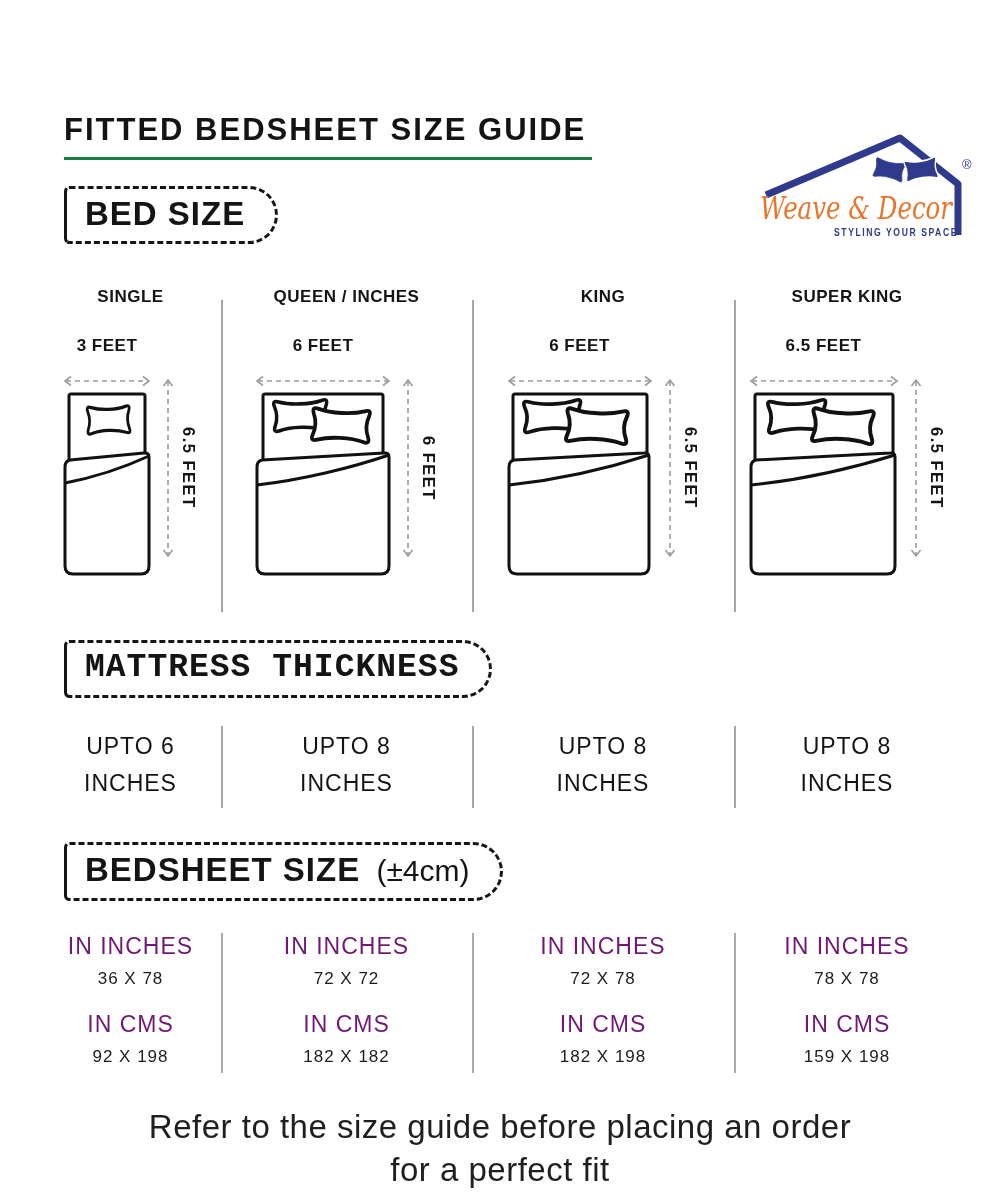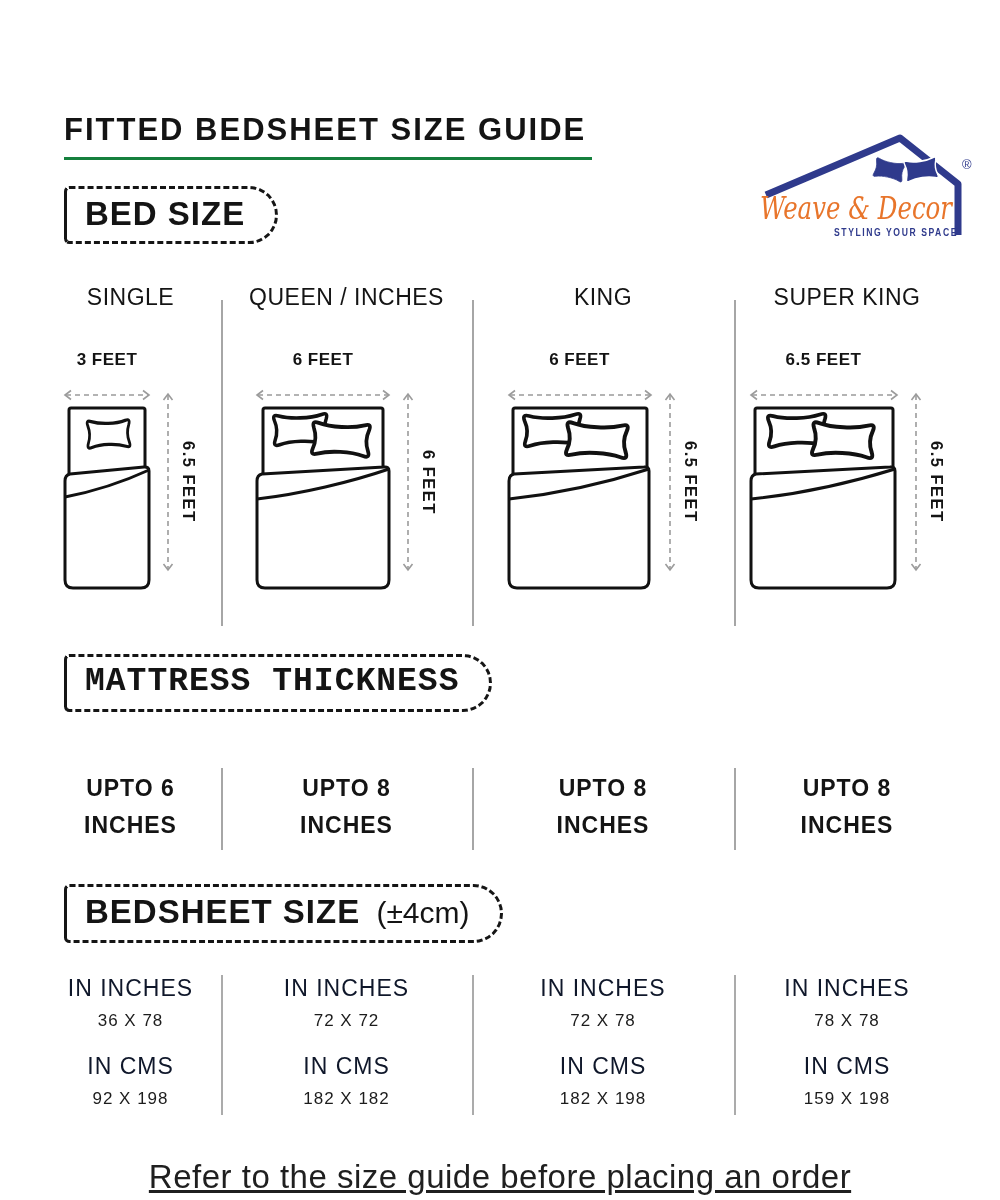--- a/index.html
+++ b/index.html
@@ -25,49 +25,49 @@
   .pill-light{font-weight:normal;font-size:30px;letter-spacing:0;margin-left:6px;}
 
   
   .grid4{display:grid;grid-template-columns:181px 251px 262px 226px;width:920px;}
   .cell{position:relative;text-align:center;}
 
   
   .bed-grid{margin-top:40px;}
   .bed-grid .cell{padding-bottom:36px;}
   .bed-grid .cell + .cell::before{content:"";position:absolute;left:0;top:16px;bottom:0;width:1.5px;background:#A6A6A6;}
-  .col-h{font-size:23px;font-weight:normal;letter-spacing:.5px;line-height:26px;margin-bottom:40px;}
+  .col-h{font-size:17px;font-weight:bold;letter-spacing:.5px;line-height:26px;margin-bottom:26px;}
   .bed-group{display:flex;justify-content:center;align-items:flex-start;}
   .bed-left{display:flex;flex-direction:column;align-items:center;}
   .feet{font-size:17px;font-weight:bold;letter-spacing:.5px;line-height:20px;margin-bottom:18px;}
   .harrow{display:block;}
   .bedsvg{display:block;margin-top:4px;}
   .bed-right{display:flex;align-items:stretch;margin-left:8px;margin-top:40px;height:184px;}
   .vlabel{writing-mode:vertical-rl;text-align:center;height:184px;font-size:16.5px;font-weight:bold;
           letter-spacing:1.5px;line-height:22px;margin-left:3px;}
   .bl{fill:#fff;stroke:#111;stroke-width:3;stroke-linejoin:round;}
   .bln{fill:none;stroke:#111;stroke-width:3;}
   .pl{fill:#fff;stroke:#111;stroke-width:6;stroke-linejoin:round;}
   .ar{stroke:#9B9B9B;stroke-width:1.6;fill:none;}
 
   
   .thick-grid{margin-top:30px;}
-  .thick-grid .cell{font-size:23px;font-weight:bold;letter-spacing:1px;line-height:37px;margin-top:28px;}
+  .thick-grid .cell{font-size:23px;font-weight:normal;letter-spacing:1px;line-height:37px;}
   .thick-grid .cell + .cell::before{content:"";position:absolute;left:0;top:-2px;bottom:-6px;width:1.5px;background:#A6A6A6;}
 
   
   .sheet-grid{margin-top:30px;}
   .sheet-grid .cell + .cell::before{content:"";position:absolute;left:0;top:2px;bottom:2px;width:1.5px;background:#ABABAB;}
-  .s-label{font-size:23px;letter-spacing:1px;line-height:30px;color:#0f172a;}
+  .s-label{font-size:23px;letter-spacing:1px;line-height:30px;color:#701a75;}
   .s-value{font-size:17px;letter-spacing:1px;line-height:36px;color:#1c1c1c;}
   .s-gap{height:12px;}
 
   
-  .footer{margin-top:38px;text-align:center;font-size:33px;font-weight:300;line-height:43px;
-          letter-spacing:.5px;color:#1f1f1f;text-decoration:underline;}
+  .footer{margin-top:30px;text-align:center;font-size:33px;font-weight:300;line-height:43px;
+          letter-spacing:.5px;color:#1f1f1f;}
 
   .brand-text{font-family:"DejaVu Serif",serif;font-style:italic;font-size:31px;fill:#E8752B;}
   .tag-text{font-family:"Liberation Sans",sans-serif;font-weight:bold;font-size:11px;letter-spacing:2px;fill:#2F3A8C;}
   .reg-text{font-family:"Liberation Sans",sans-serif;font-size:13px;fill:#2F3A8C;}
 </style>
 </head>
 <body>
 
 <div class="page">
 

